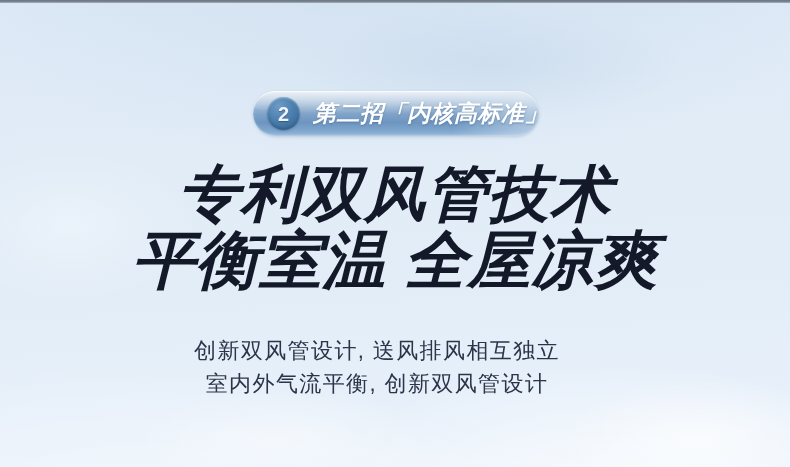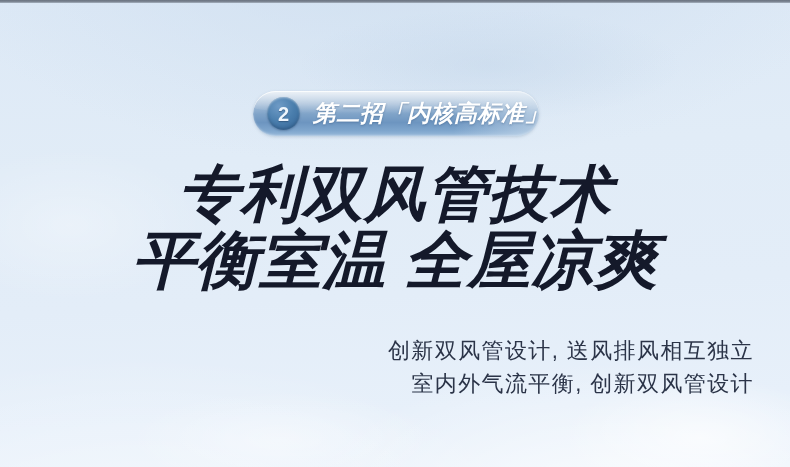--- a/index.html
+++ b/index.html
@@ -152,21 +152,21 @@
     white-space: nowrap;
   }
   #headline-line-2 { font-size: 63px; letter-spacing: 0.5px; }
 
   
   #subtitle {
     position: absolute;
     left: 0;
     top: 335px;
     width: 754px;
-    text-align: right;
+    text-align: center;
   }
 
   .subtitle-line {
     display: block;
     font-size: 22px;
     font-weight: 400;
     color: #2b3448;
     line-height: 1.48;
     letter-spacing: 1.4px;
     white-space: nowrap;

